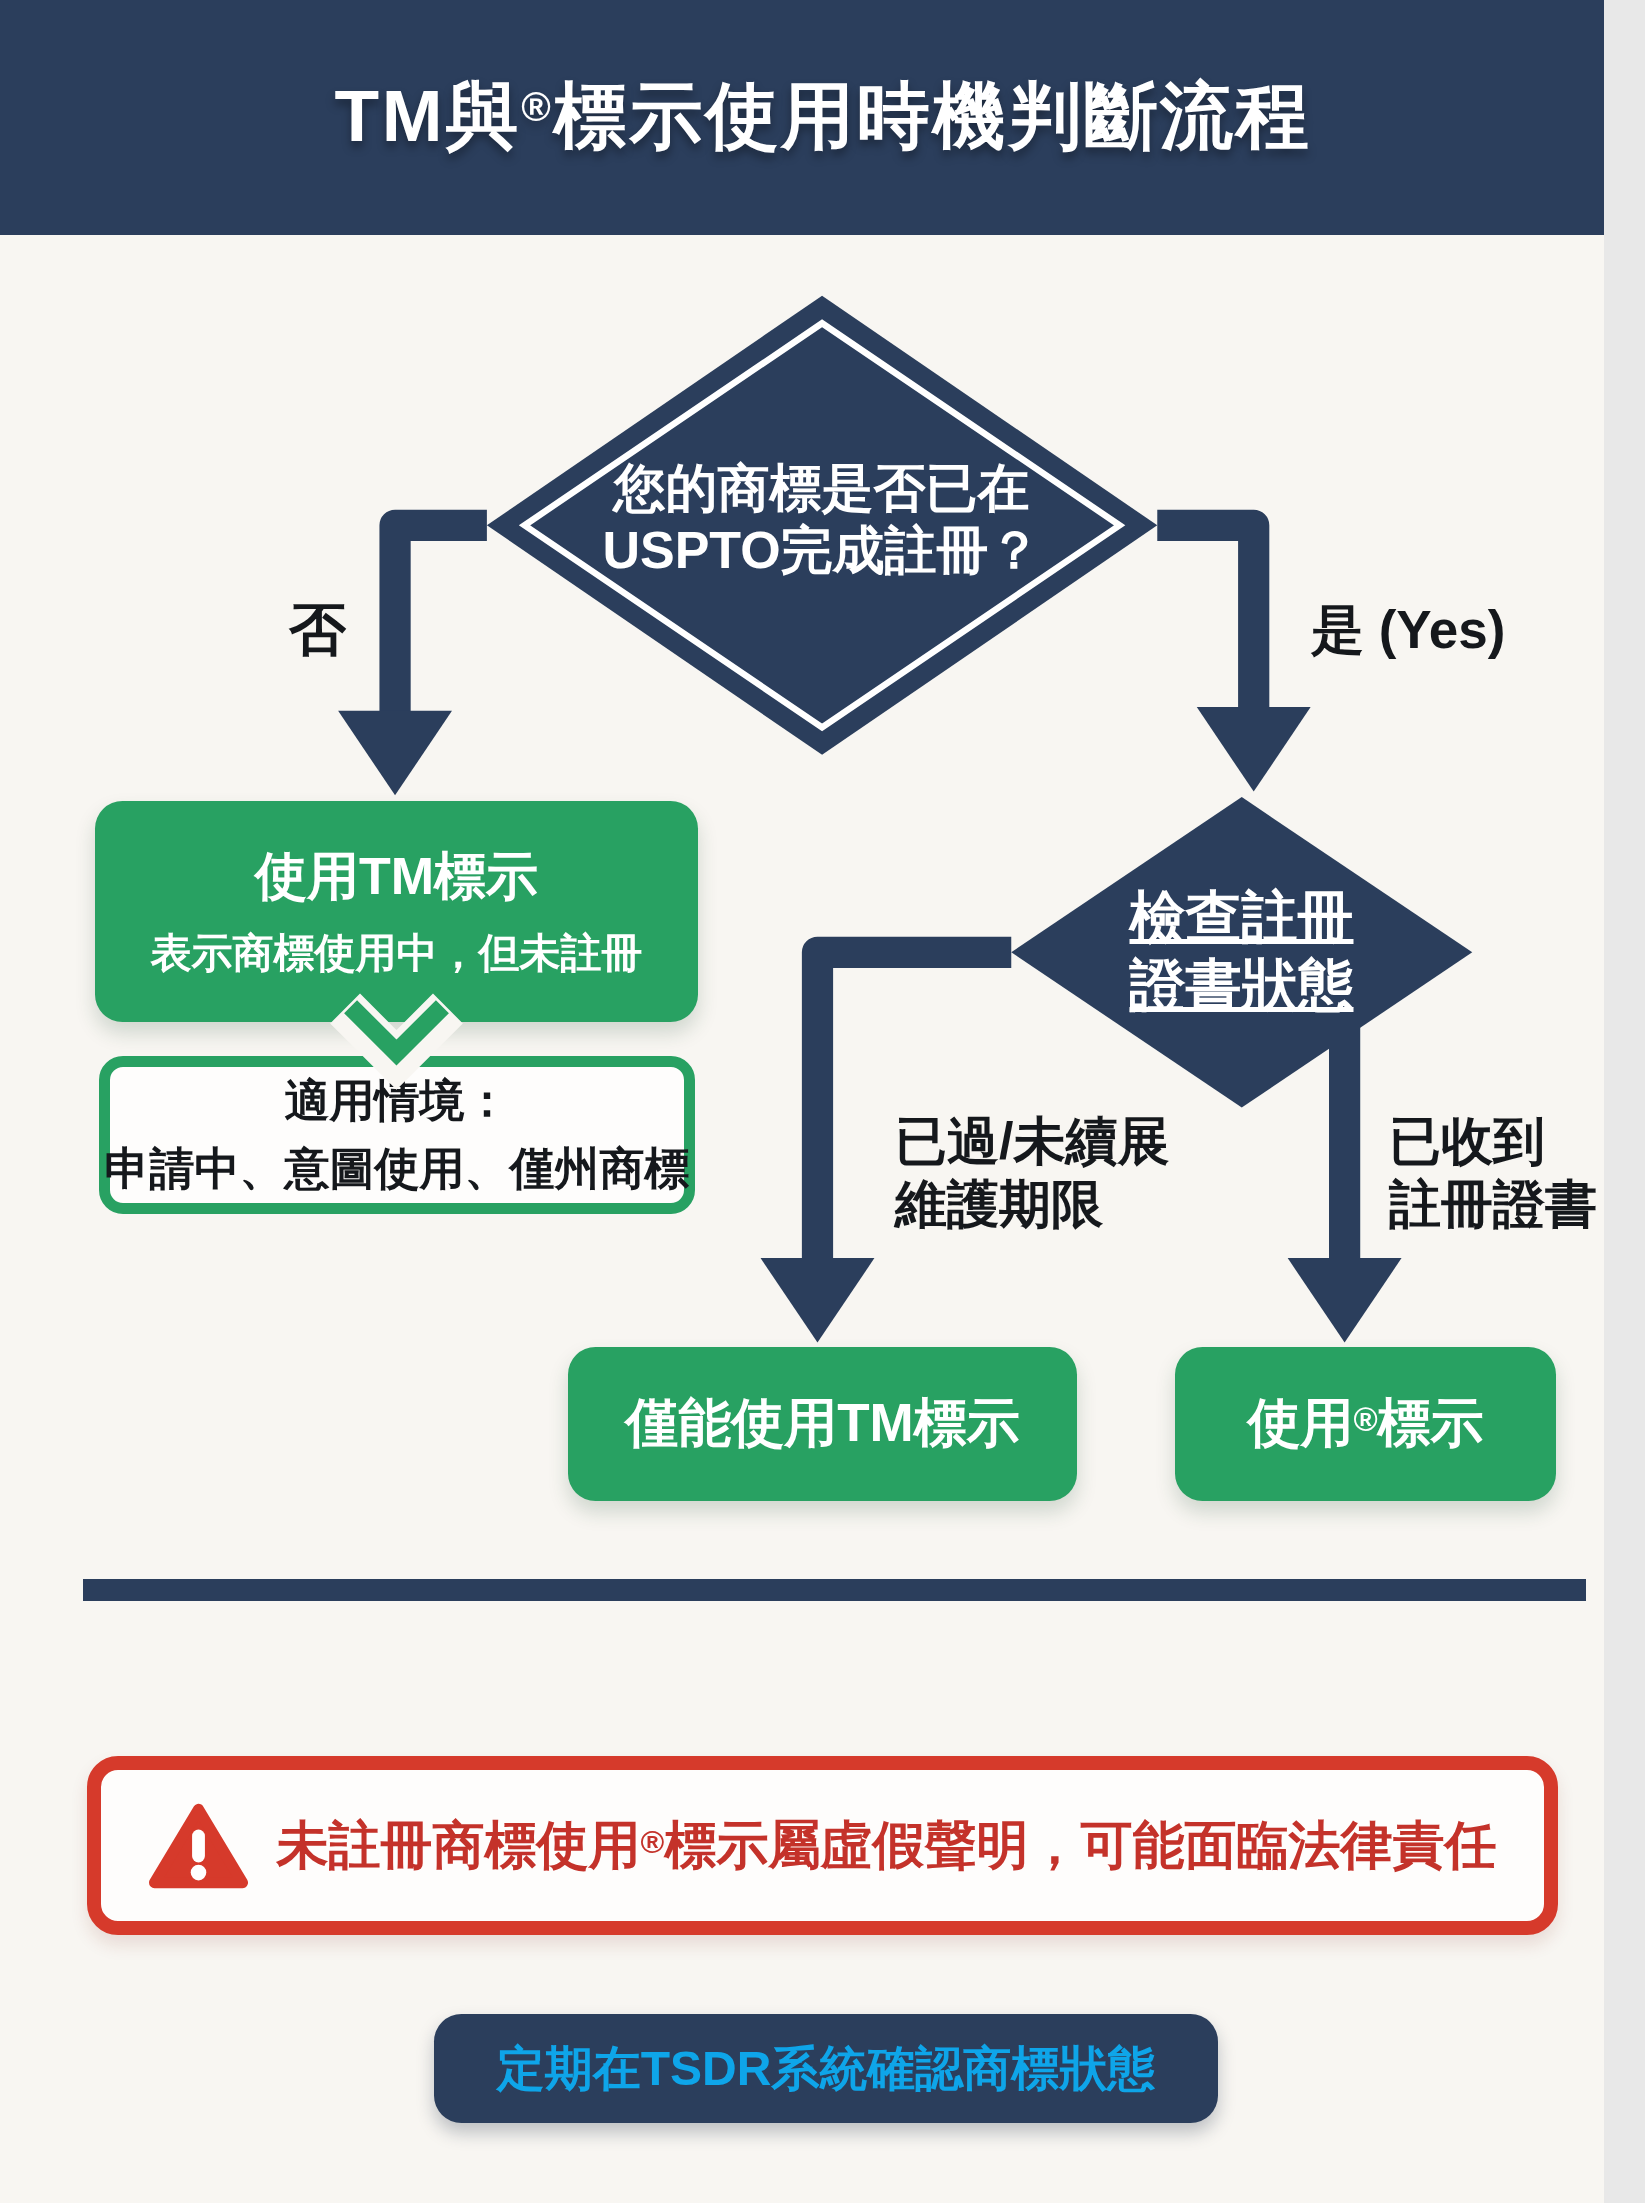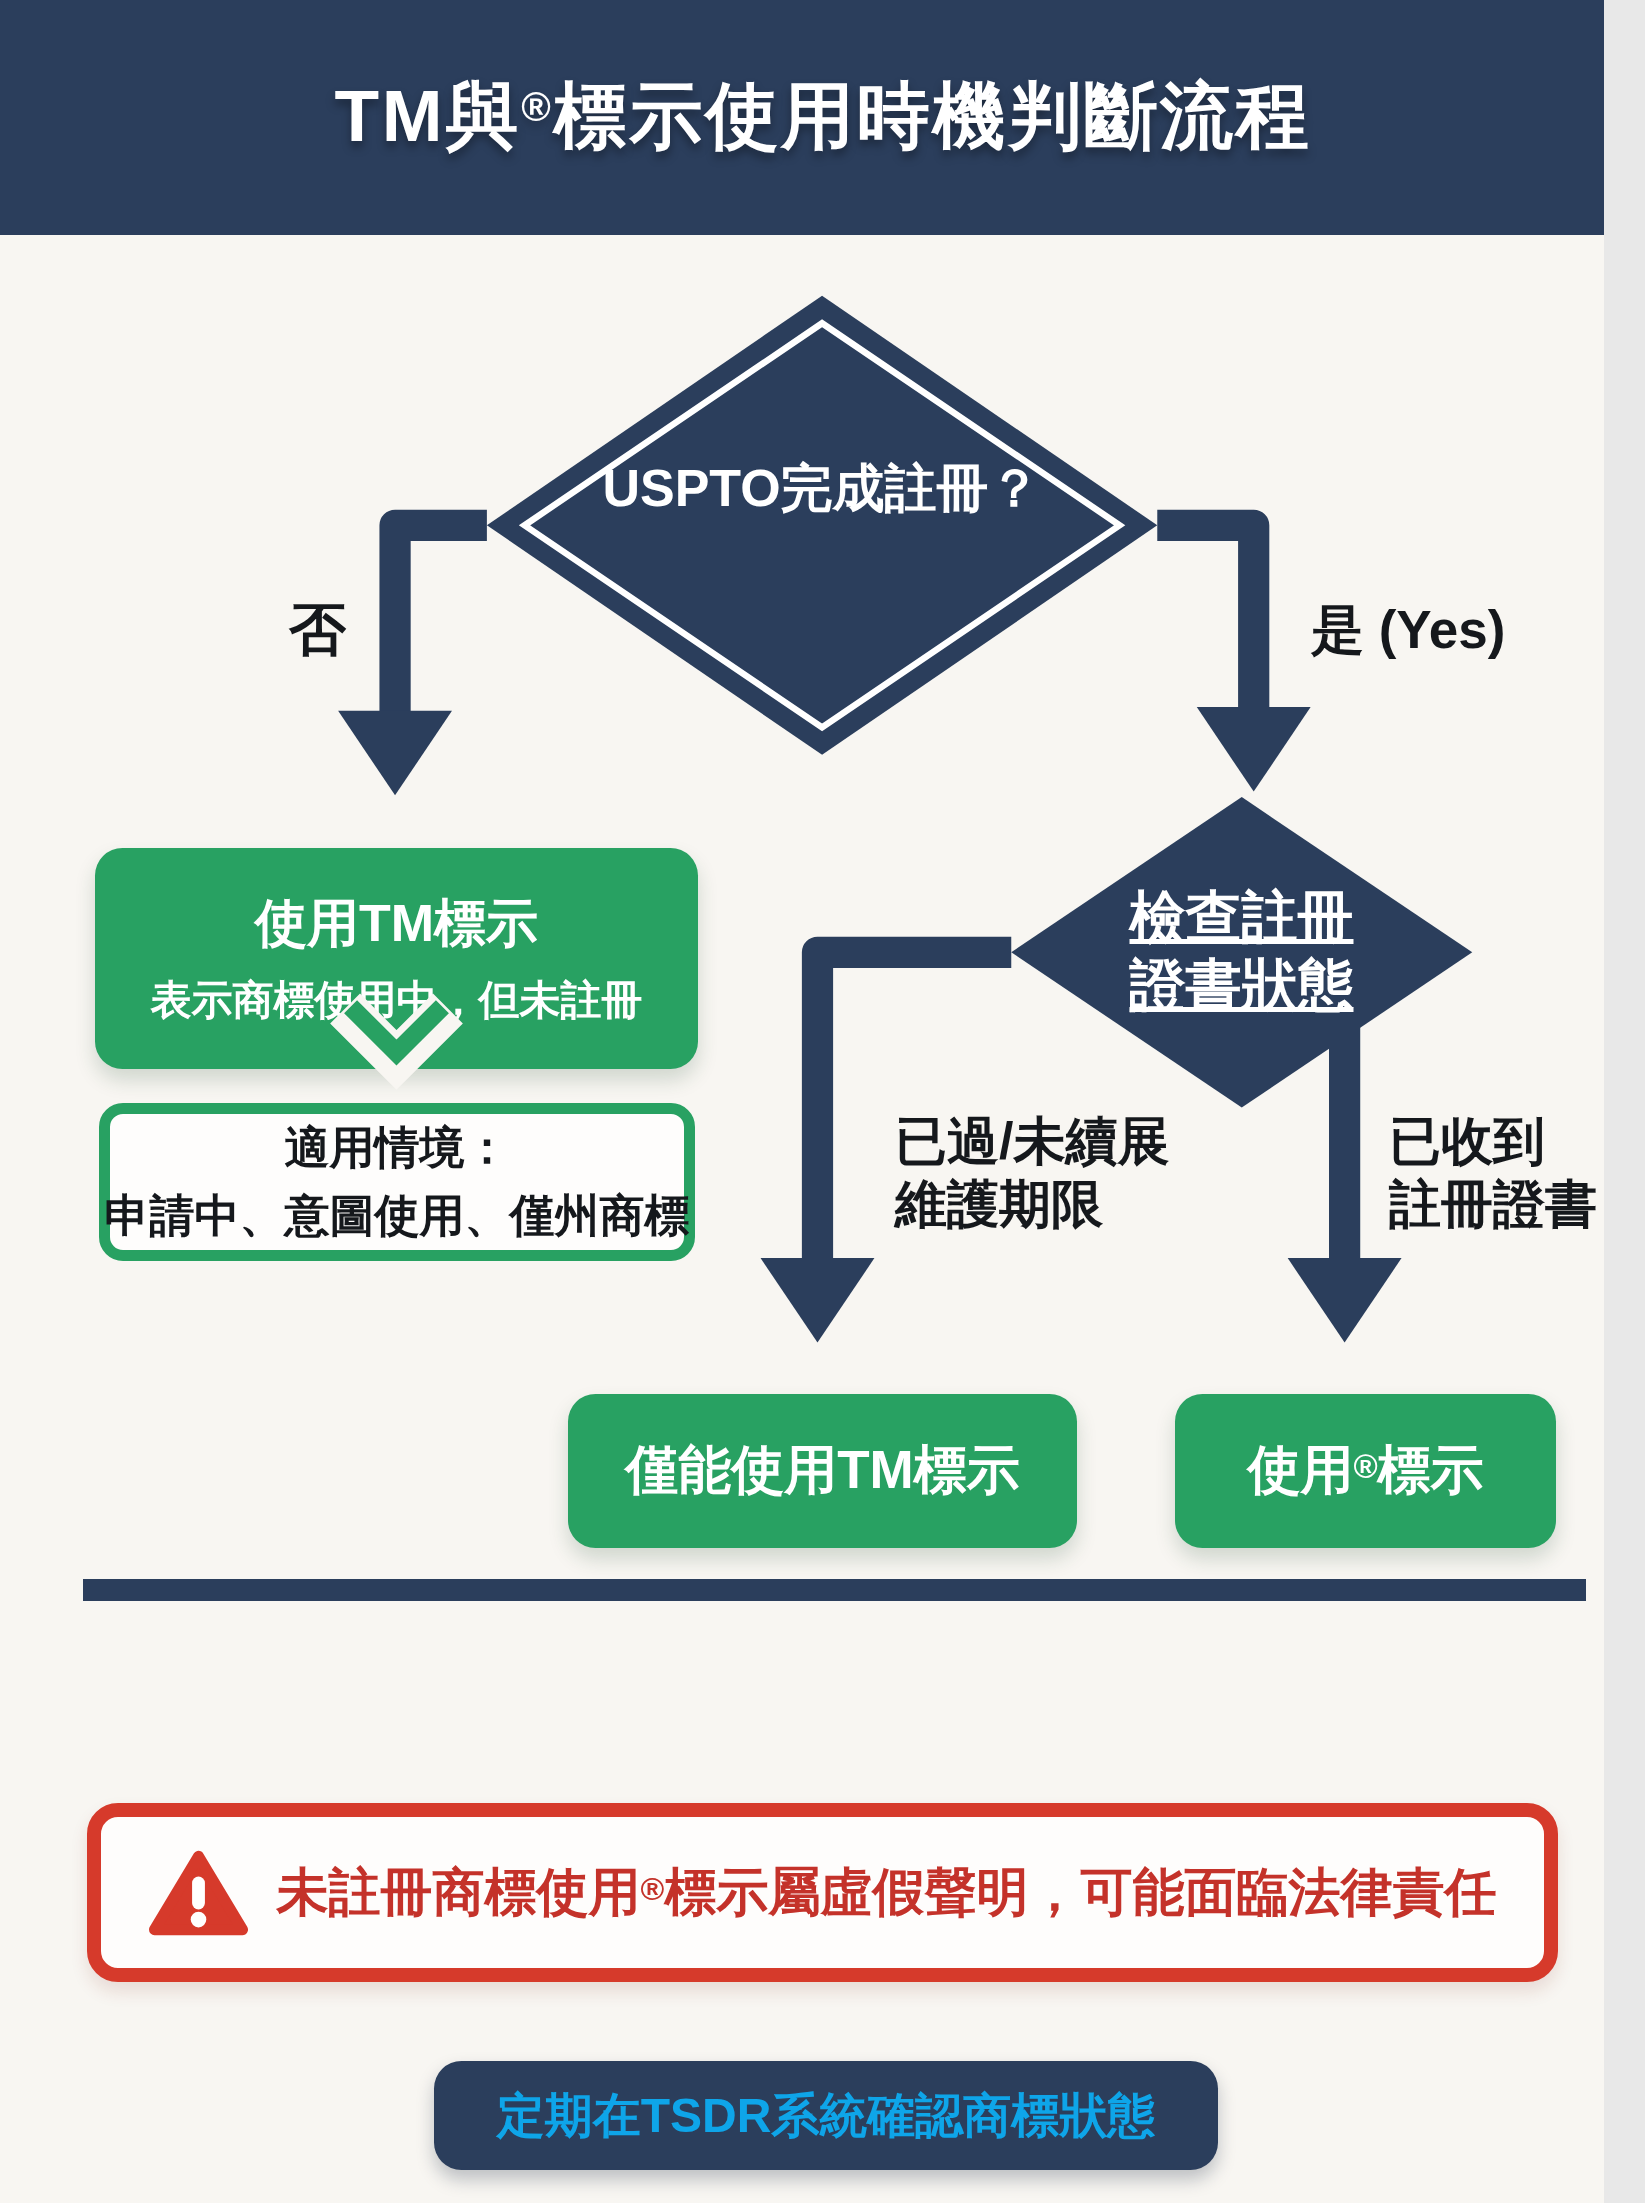--- a/index.html
+++ b/index.html
@@ -27,21 +27,21 @@
   .d1-text{left:592px;top:457px;width:459px;font-size:52px;line-height:62px;}
   .d2-text{left:1058px;top:883px;width:367px;font-size:56px;line-height:68px;text-decoration:underline;}
   
   .label{position:absolute;z-index:3;color:var(--ink);font-weight:bold;white-space:nowrap;}
   .label-no{left:289px;top:592px;font-size:57px;}
   .label-yes{left:1311px;top:595px;font-size:53px;}
   .label-expired{left:895px;top:1110px;font-size:52px;line-height:63px;}
   .label-received{left:1389px;top:1110px;font-size:52px;line-height:63px;}
   
   .box{position:absolute;box-sizing:border-box;display:flex;flex-direction:column;
-    align-items:center;justify-content:center;z-index:2;margin-top:47px;}
+    align-items:center;justify-content:center;z-index:2;}
   .box-green{background:var(--green);color:#ffffff;border-radius:27.5px;
     box-shadow:0 11px 20px rgba(25,70,45,.18);}
   .tm-box{left:95px;top:801px;width:603px;height:221px;gap:14.7px;}
   .tm-box .t{font-size:52px;font-weight:bold;}
   .tm-box .s{font-size:41px;font-weight:bold;}
   .context-box{left:99px;top:1056px;width:596px;height:158px;background:var(--paper);
     border:11px solid var(--green);border-radius:24px;color:var(--ink);gap:7.3px;}
   .context-box div{font-size:45px;font-weight:bold;white-space:nowrap;}
   .result-left{left:568px;top:1347px;width:509px;height:154px;font-size:53px;font-weight:bold;}
   .result-right{left:1175px;top:1347px;width:381px;height:154px;font-size:53px;font-weight:bold;}
@@ -87,20 +87,21 @@
       <polyline class="conn" points="1101,1037 890,1037 890,1378"></polyline>
       <polygon class="navy-fill" points="828,1370 952,1370 890,1462"></polygon>
     </g>
     <g>
       <line class="conn" x1="1464" y1="1115" x2="1464" y2="1378"></line>
       <polygon class="navy-fill" points="1402,1370 1526,1370 1464,1462"></polygon>
     </g>
   </svg>
 
   <div class="d-text d1-text">
+    <div>您的商標是否已在</div>
     <div>USPTO完成註冊？</div>
   </div>
 
   <div class="label label-no">否</div>
   <div class="label label-yes">是 (Yes)</div>
 
   <div class="box box-green tm-box">
     <div class="t">使用TM標示</div>
     <div class="s">表示商標使用中，但未註冊</div>
   </div>

